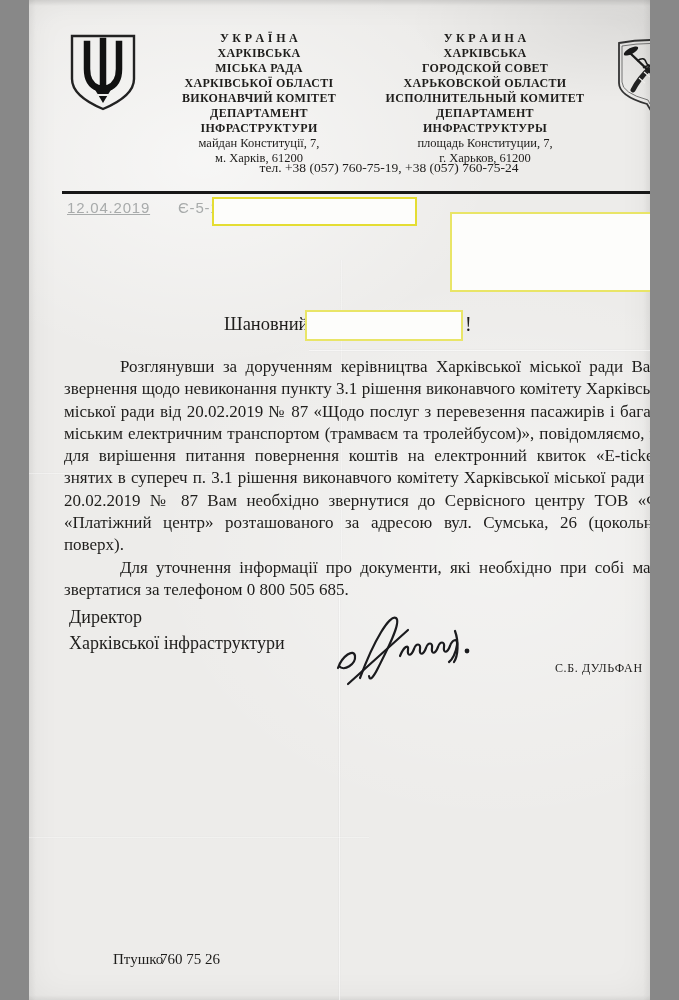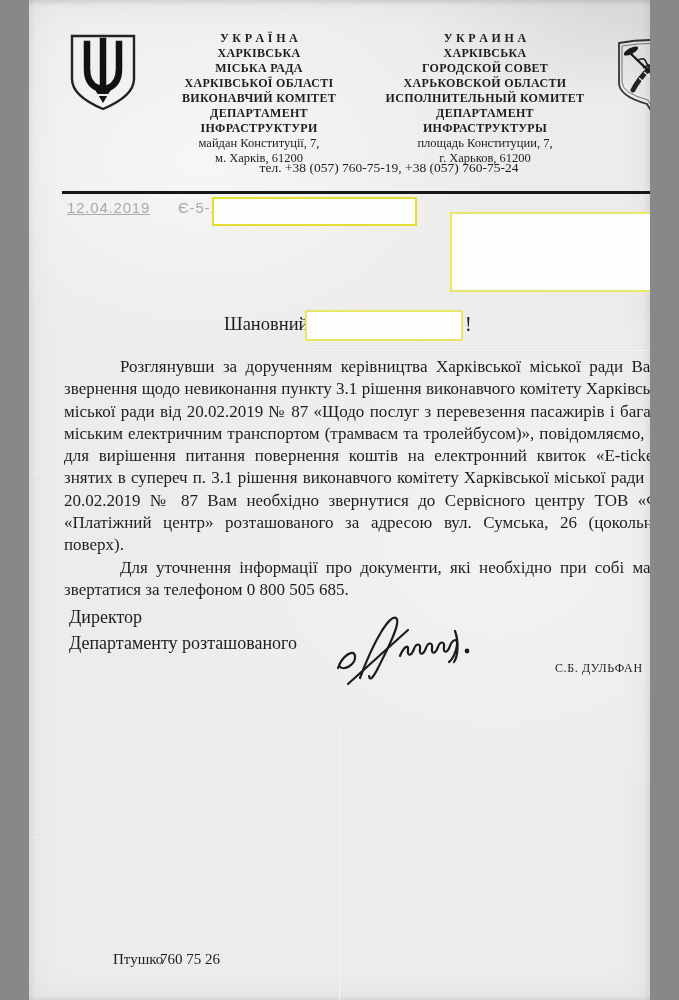--- a/index.html
+++ b/index.html
@@ -124,21 +124,21 @@
   <div class="redact r2" style="left:276px;top:310px;width:154px;height:27px;"></div>
   <div class="salut" style="left:436px;top:313px;font-size:20px;">!</div>
 
   <div class="body-text">
     <p>Розглянувши за дорученням керівництва Харківської міської ради Ваше звернення щодо невиконання пункту 3.1 рішення виконавчого комітету Харківської міської ради від 20.02.2019 № 87 «Щодо послуг з перевезення пасажирів і багажу міським електричним транспортом (трамваєм та тролейбусом)», повідомляємо, що для вирішення питання повернення коштів на електронний квиток «E-ticket», знятих в супереч п. 3.1 рішення виконавчого комітету Харківської міської ради від 20.02.2019 № 87 Вам необхідно звернутися до Сервісного центру ТОВ «ФК «Платіжний центр» розташованого за адресою вул. Сумська, 26 (цокольний поверх).</p>
     <p>Для уточнення інформації про документи, які необхідно при собі мати, звертатися за телефоном 0 800 505 685.</p>
   </div>
 
   <div class="sig-title">
     <div>Директор</div>
-    <div>Департаменту розташованого</div>
+    <div>Харківської інфраструктури</div>
   </div>
 
   <svg class="sig-scribble" width="185" height="90" viewBox="0 0 185 90">
     <g stroke="#1b1b1e" stroke-width="2.2" fill="none" stroke-linecap="round">
       <path d="M14 64 C18 52 30 44 31 52 C32 60 20 68 15 62"></path>
       <path d="M36 74 C50 36 66 10 72 14 C78 18 62 48 54 64 C50 72 46 78 45 72"></path>
       <path d="M24 80 L84 26"></path>
       <path d="M76 52 C80 42 85 40 84 46 C83 52 87 53 90 45 C92 39 97 39 96 45 C95 51 99 52 102 44 C104 38 109 38 108 44 C107 50 111 51 114 43 C116 37 121 37 120 43 C119 49 123 50 126 42 C128 36 134 33 133 41 C132 49 128 56 125 58"></path>
       <path d="M131 27 C135 38 134 52 130 58"></path>
     </g>

